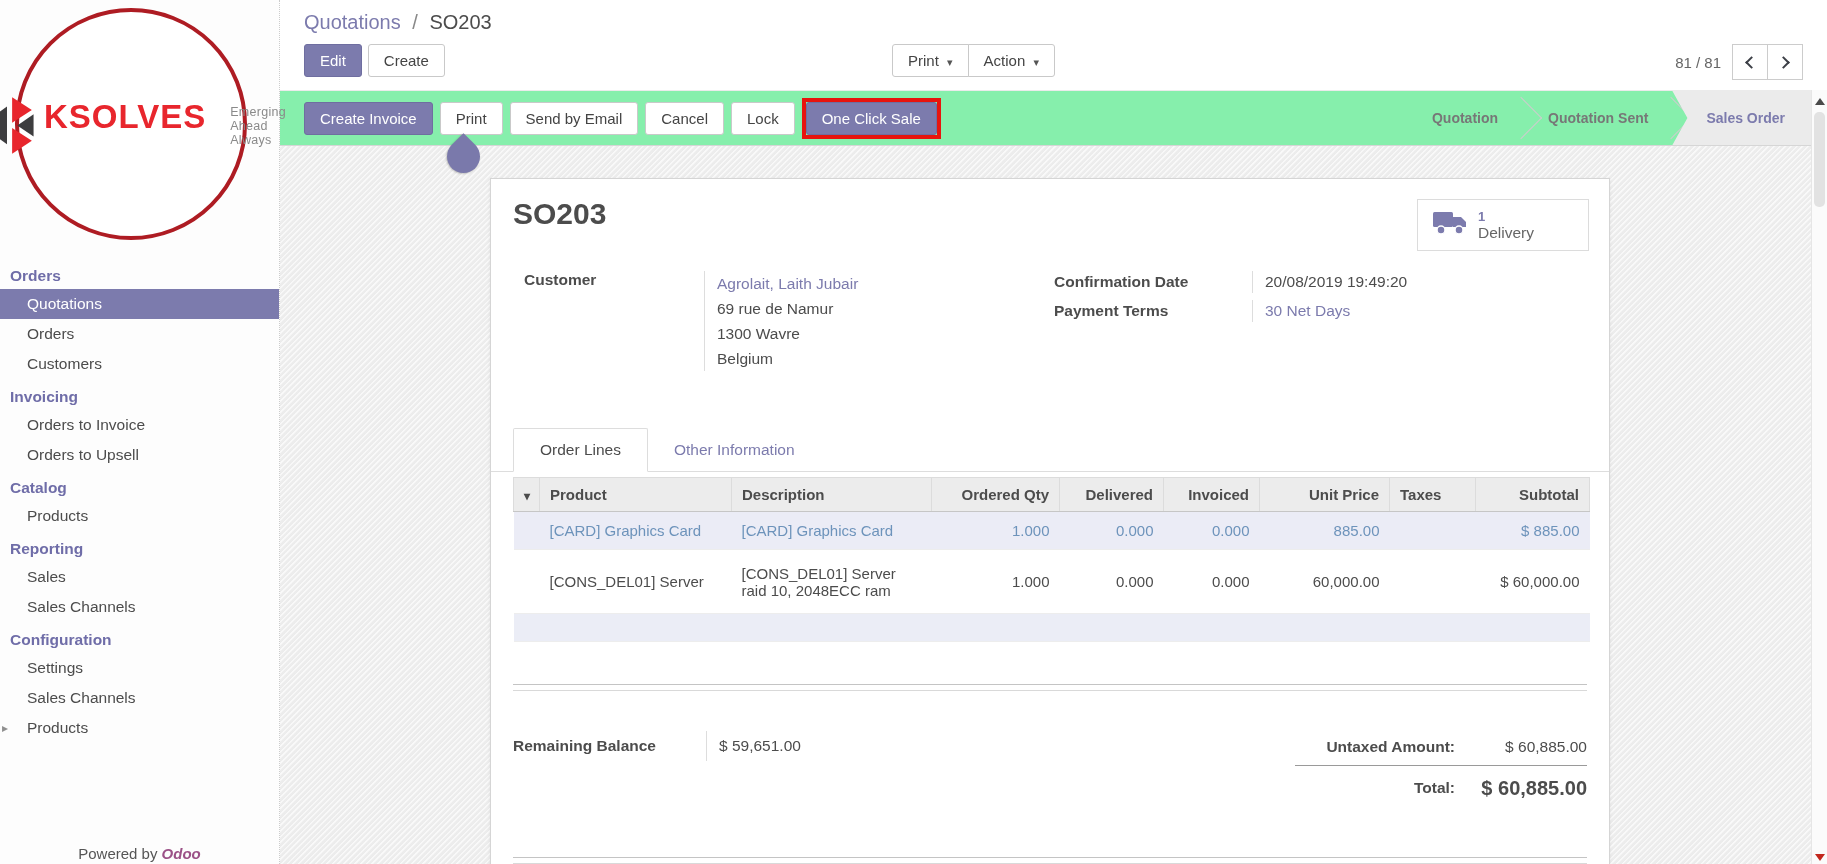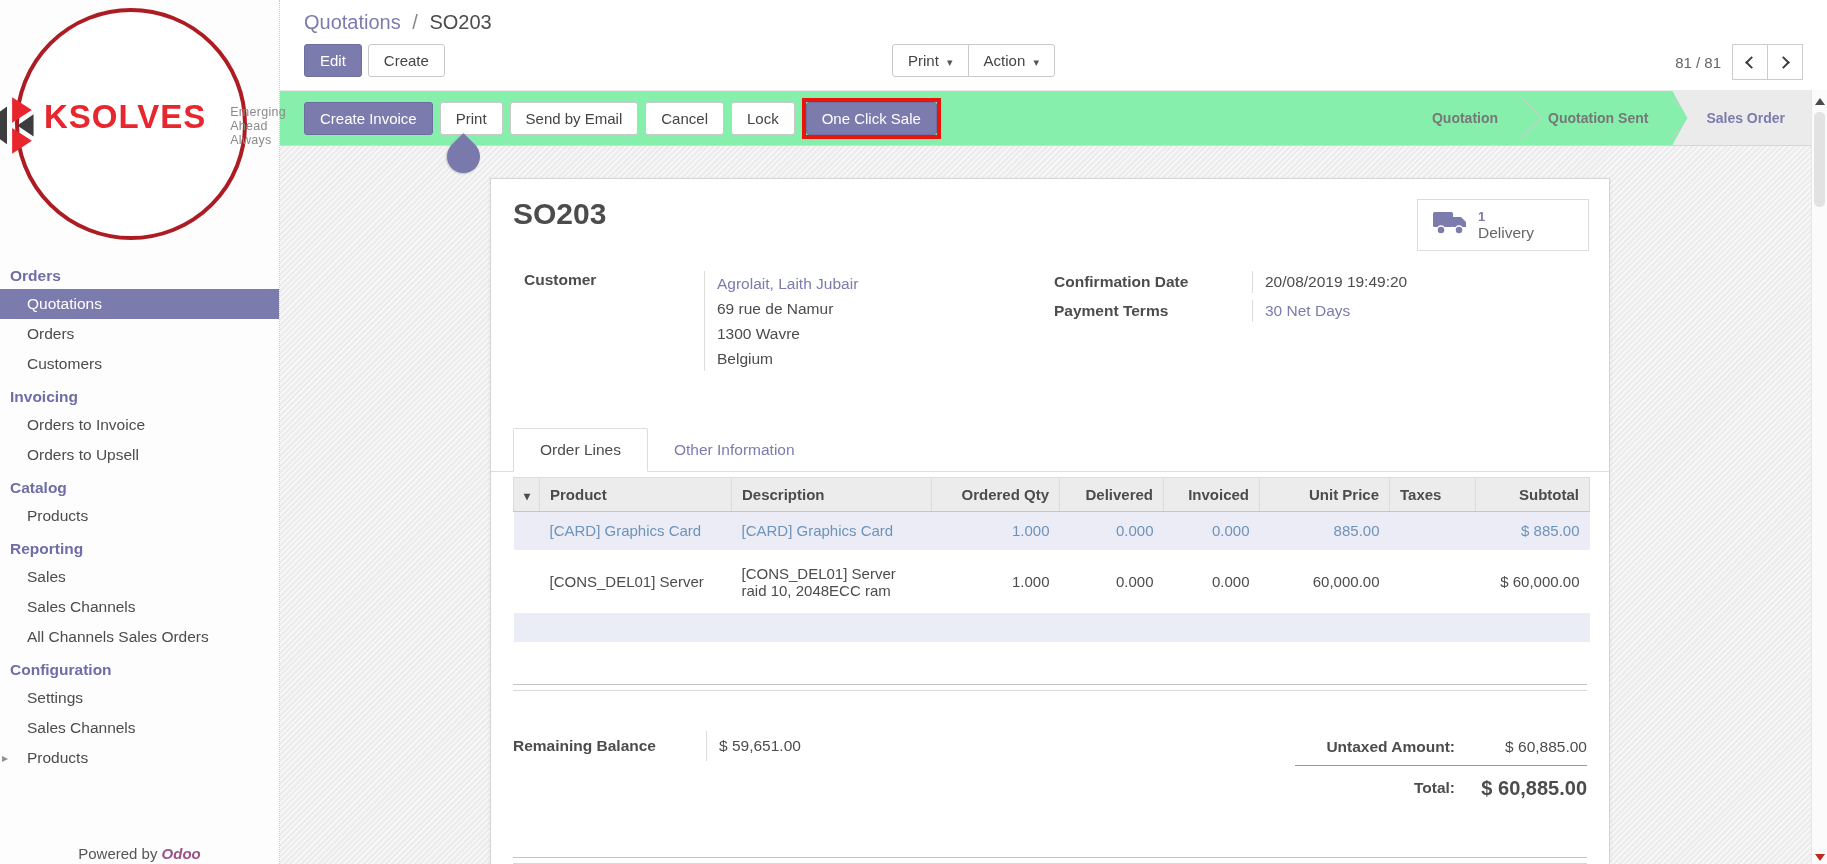--- a/index.html
+++ b/index.html
@@ -141,21 +141,20 @@
     <li class="menu-item">Orders</li>
     <li class="menu-item">Customers</li>
     <li class="menu-section">Invoicing</li>
     <li class="menu-item">Orders to Invoice</li>
     <li class="menu-item">Orders to Upsell</li>
     <li class="menu-section">Catalog</li>
     <li class="menu-item">Products</li>
     <li class="menu-section">Reporting</li>
     <li class="menu-item">Sales</li>
     <li class="menu-item">Sales Channels</li>
-    <li class="menu-item">All Channels Sales Orders</li>
     <li class="menu-section">Configuration</li>
     <li class="menu-item">Settings</li>
     <li class="menu-item">Sales Channels</li>
     <li class="menu-item">
       <span class="expand-caret">▸</span>
       <span>Products</span>
     </li>
   </ul>
   <div class="powered">
     <span>Powered by</span>

